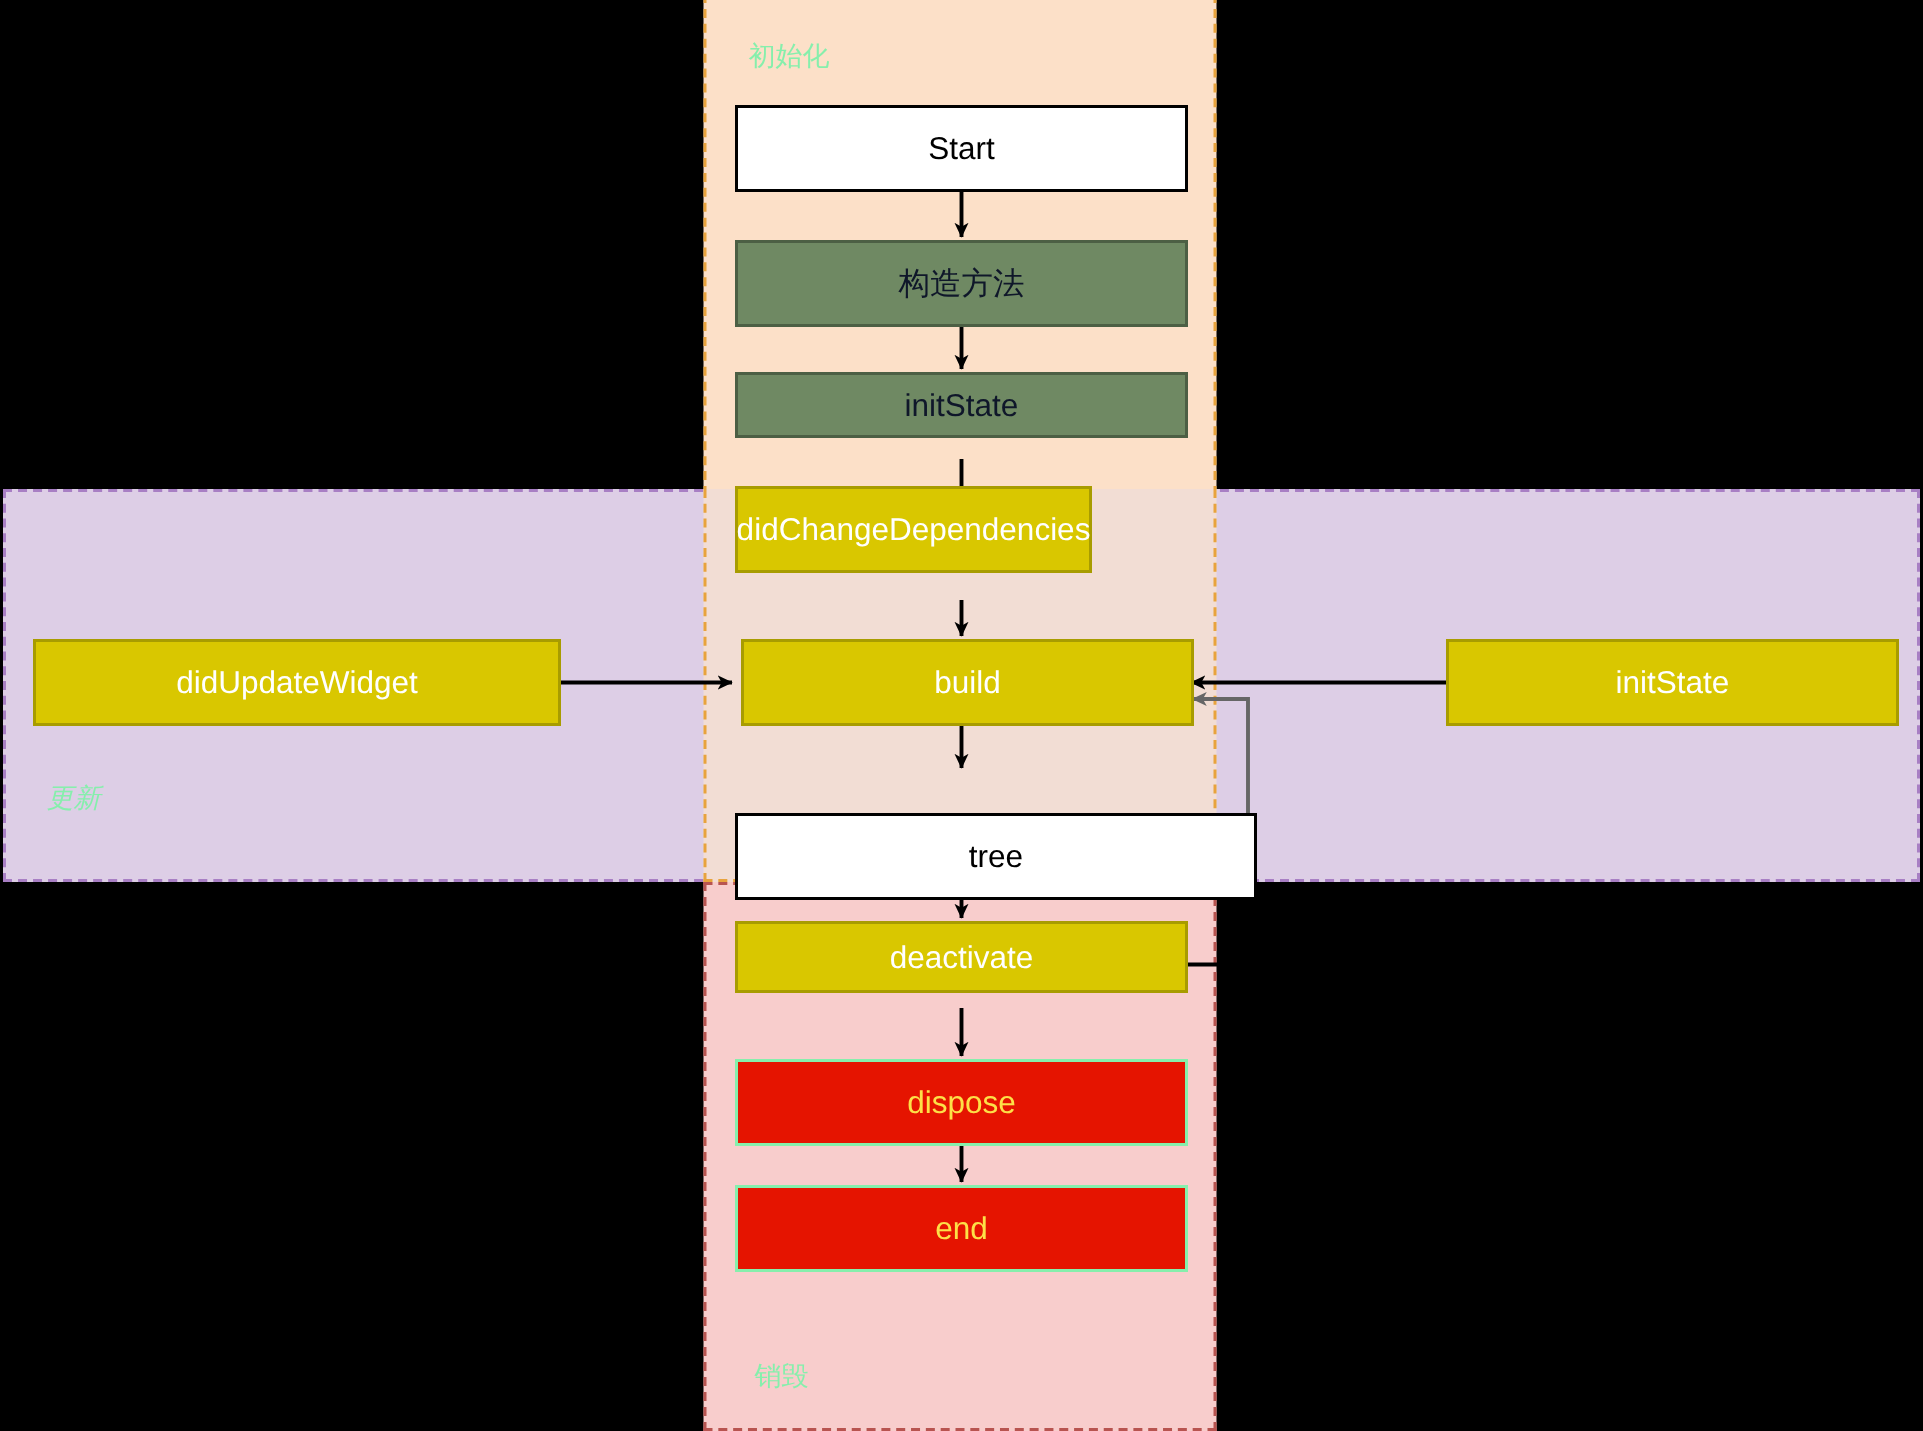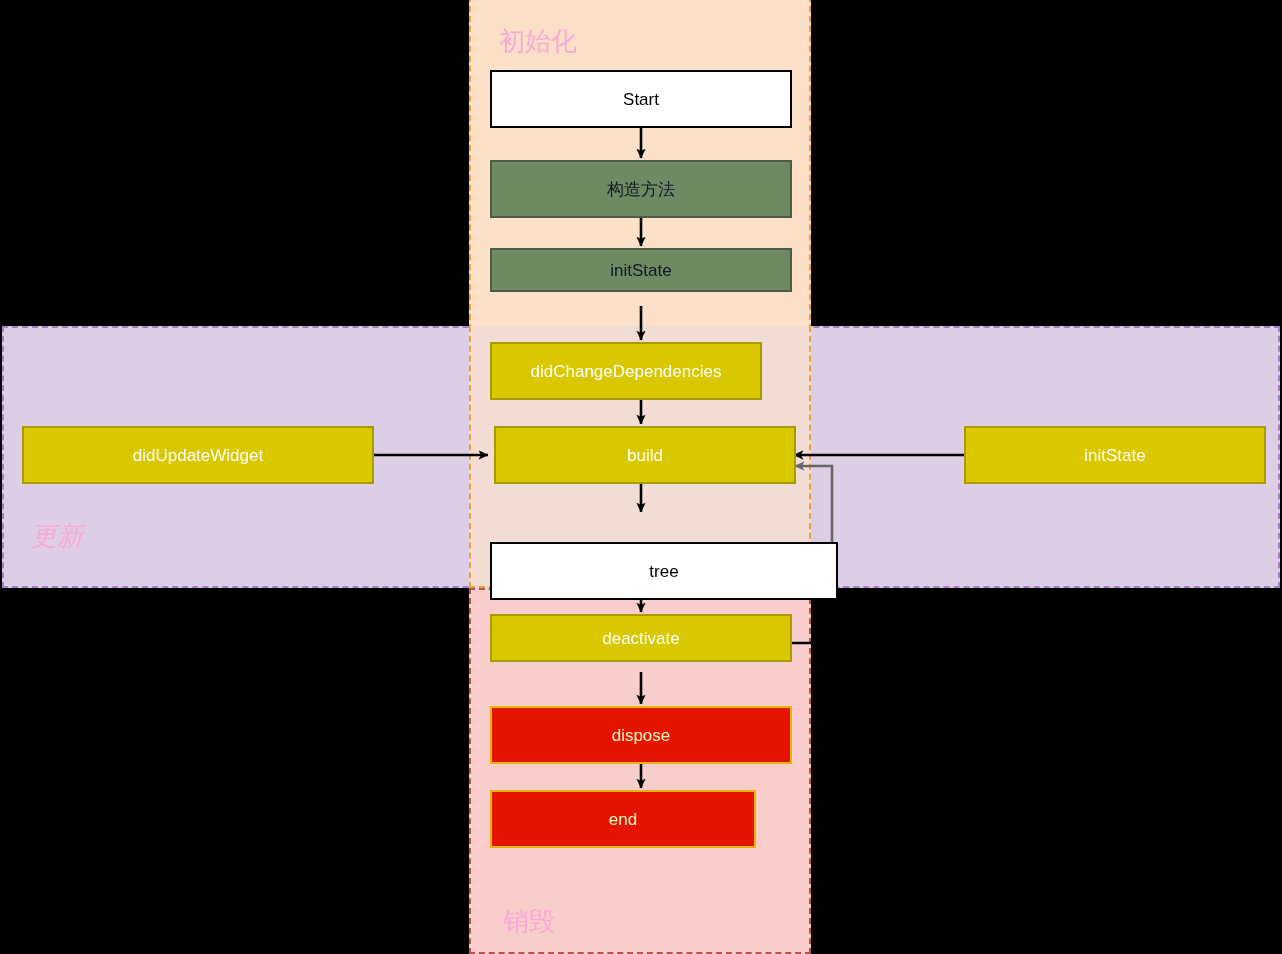--- a/index.html
+++ b/index.html
@@ -53,37 +53,37 @@
     left: 469px;
     top: 588px;
     width: 342px;
     height: 366px;
     background: #f8cdcc;
     border: 2px dashed #b85450;
   }
 
   .region-label {
     position: absolute;
-    color: #f9a8d4;
-    font-size: 26px;
+    color: #86efac;
+    font-size: 18px;
     line-height: 1;
     white-space: nowrap;
   }
   .label-init   { left: 499px; top: 28px; }
   .label-update { left: 31px;  top: 523px; font-style: italic; }
   .label-destroy{ left: 503px; top: 908px; }
 
   
   .node {
     position: absolute;
     box-sizing: border-box;
     display: flex;
     align-items: center;
     justify-content: center;
-    font-size: 17px;
+    font-size: 21px;
     line-height: 1;
     text-align: center;
     white-space: nowrap;
   }
   .node-white {
     background: #ffffff;
     border: 2px solid #000000;
     color: #000000;
   }
   .node-green {
@@ -91,33 +91,33 @@
     border: 2px solid #4c5f44;
     color: #0f172a;
   }
   .node-yellow {
     background: #d9c700;
     border: 2px solid #a89c00;
     color: #ffffff;
   }
   .node-red {
     background: #e51400;
-    border: 2px solid #eab308;
-    color: #fef9c3;
+    border: 2px solid #86efac;
+    color: #fde047;
   }
 
   #n-start       { left: 490px; top: 70px;  width: 302px; height: 58px; }
   #n-constructor { left: 490px; top: 160px; width: 302px; height: 58px; }
   #n-initstate   { left: 490px; top: 248px; width: 302px; height: 44px; }
-  #n-didchange   { left: 490px; top: 342px; width: 272px; height: 58px; }
+  #n-didchange   { left: 490px; top: 324px; width: 238px; height: 58px; }
   #n-build       { left: 494px; top: 426px; width: 302px; height: 58px; }
   #n-tree        { left: 490px; top: 542px; width: 348px; height: 58px; }
   #n-deactivate  { left: 490px; top: 614px; width: 302px; height: 48px; }
   #n-dispose     { left: 490px; top: 706px; width: 302px; height: 58px; }
-  #n-end         { left: 490px; top: 790px; width: 266px; height: 58px; }
+  #n-end         { left: 490px; top: 790px; width: 302px; height: 58px; }
   #n-didupdate   { left: 22px;  top: 426px; width: 352px; height: 58px; }
   #n-setstate    { left: 964px; top: 426px; width: 302px; height: 58px; }
 
   
   #edges {
     position: absolute;
     left: 0;
     top: 0;
     width: 1282px;
     height: 954px;

